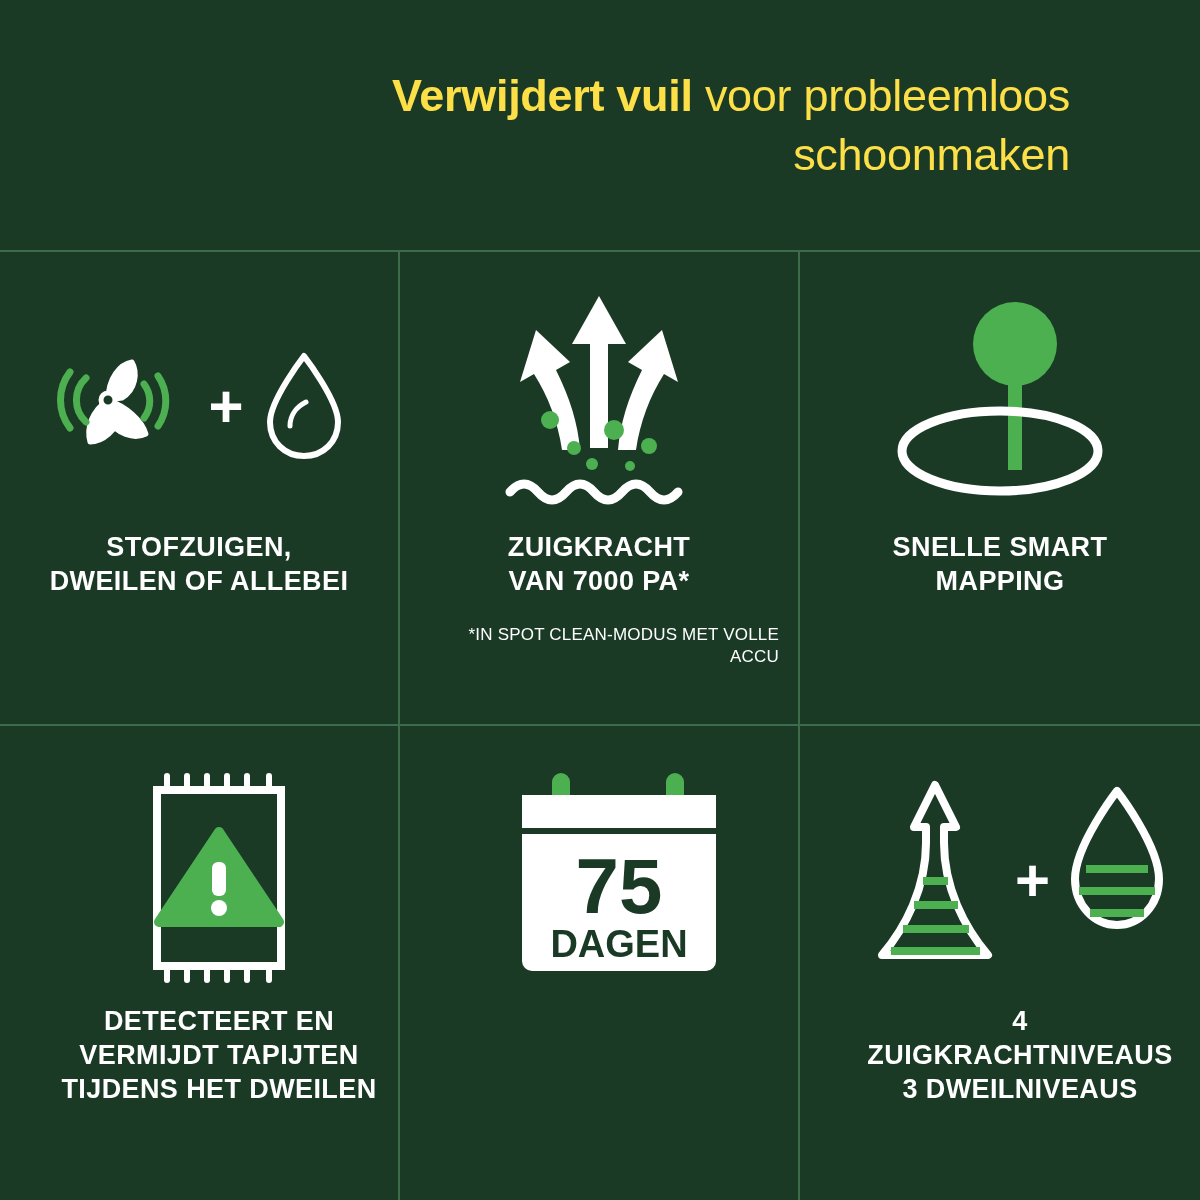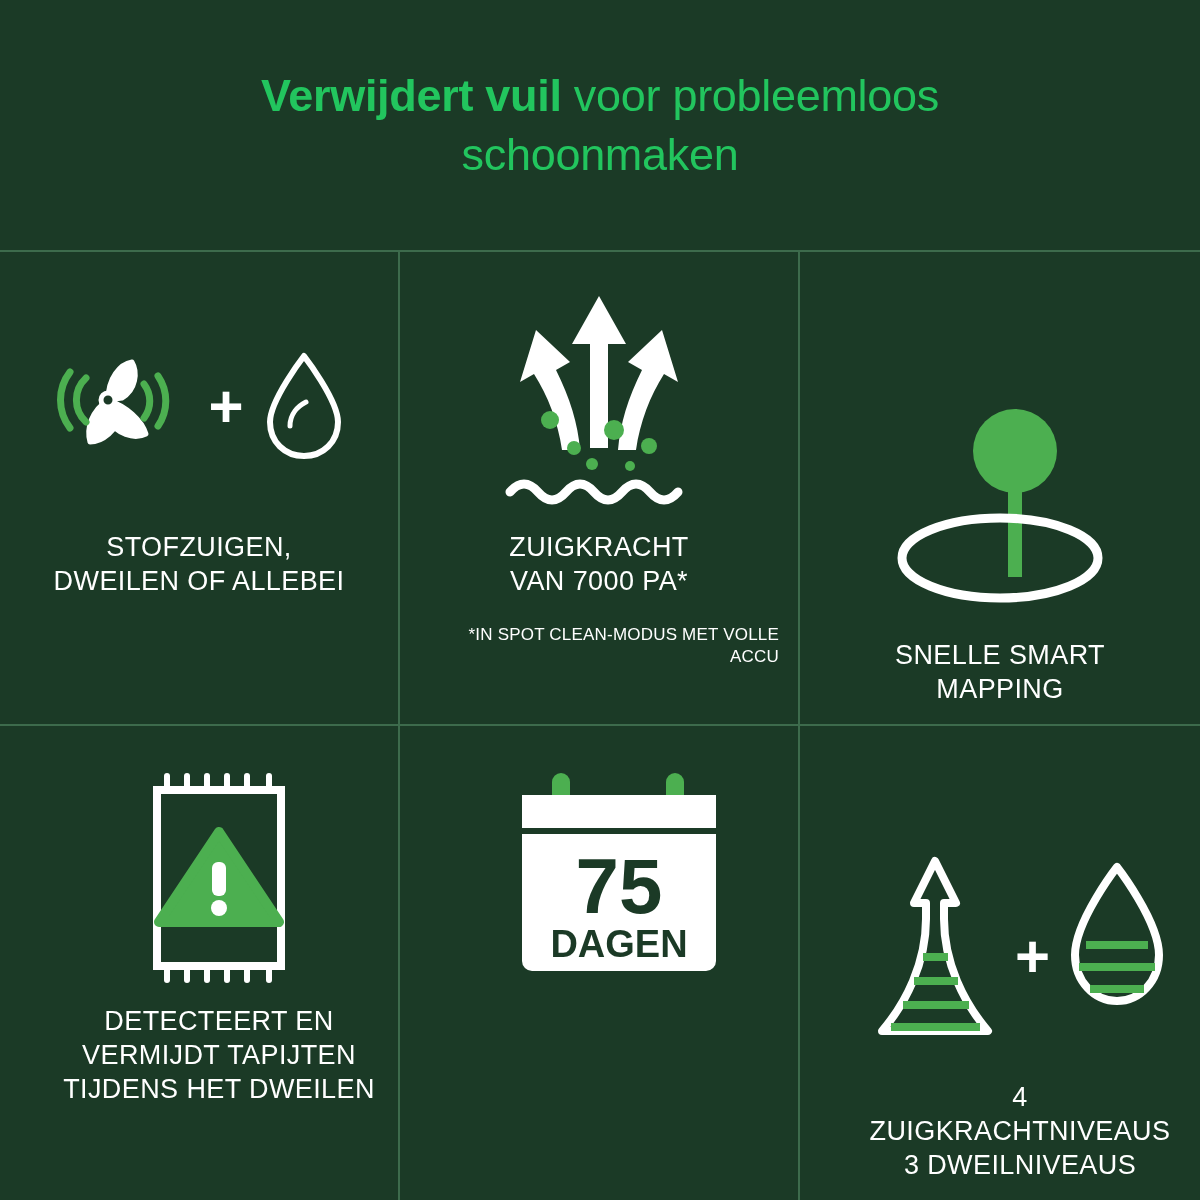--- a/index.html
+++ b/index.html
@@ -17,24 +17,24 @@
   }
 
   
   .header {
     height: 250px;
     display: flex; align-items: center; justify-content: center;
     flex-direction: column;
     padding: 0 90px;
   }
   .title {
-    color: #22c55e;
+    color: #fde047;
     font-size: 45px;
     line-height: 1.32;
-    text-align: center;
+    text-align: right;
     letter-spacing: -0.3px;
     max-width: 940px;
   }
   .title .bold { font-weight: 700; }
   .title .light { font-weight: 400; }
 
   
   .grid {
     flex: 1;
     display: grid;
@@ -44,36 +44,36 @@
   }
   .cell {
     position: relative;
     display: flex;
     flex-direction: column;
     align-items: center;
     padding: 28px 18px 18px;
     border-right: 2px solid #3d6b4c;
     border-bottom: 2px solid #3d6b4c;
   }
-  .cell:nth-child(3n) { border-right: none; justify-content: flex-end; }
+  .cell:nth-child(3n) { border-right: none; }
   .cell:nth-child(n+4) { border-bottom: none; margin-left: 40px; }
 
   .icon-wrap {
     height: 250px;
     display: flex; align-items: center; justify-content: center;
     width: 100%;
   }
   .cell-label {
     color: #ffffff;
     font-size: 27px;
     line-height: 1.26;
     text-align: center;
     text-transform: uppercase;
     letter-spacing: 0.4px;
-    font-weight: 400;
+    font-weight: 700;
     white-space: pre-line;
   }
   .cell-note {
     color: #ffffff;
     font-size: 17px;
     line-height: 1.3;
     text-align: right;
     text-transform: uppercase;
     letter-spacing: 0.2px;
     margin-top: 26px;

